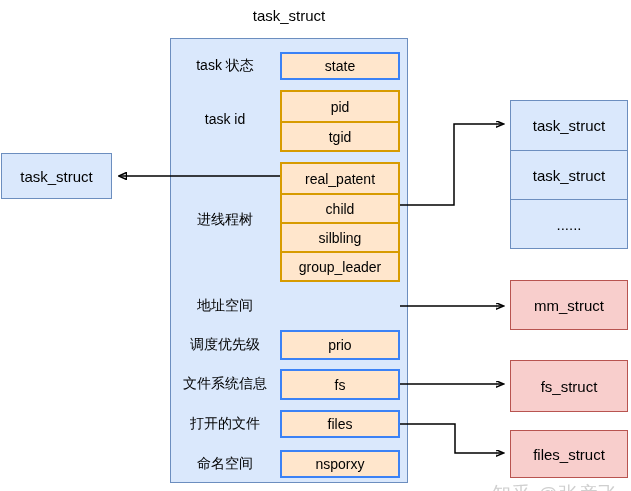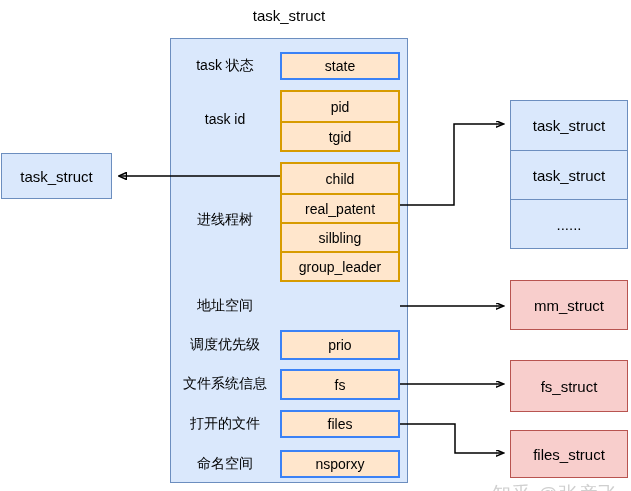--- a/index.html
+++ b/index.html
@@ -137,22 +137,22 @@
   <div class="row-label" style="top:450px">命名空间</div>
 
   <div class="field" style="top:52px;height:28px">state</div>
 
   <div class="stack" style="top:90px">
     <div class="cell">pid</div>
     <div class="cell">tgid</div>
   </div>
 
   <div class="stack" style="top:162px">
+    <div class="cell">real_patent</div>
     <div class="cell">child</div>
-    <div class="cell">real_patent</div>
     <div class="cell">silbling</div>
     <div class="cell">group_leader</div>
   </div>
 
   <div class="field" style="top:330px;height:30px">prio</div>
   <div class="field" style="top:369px;height:31px">fs</div>
   <div class="field" style="top:410px;height:28px">files</div>
   <div class="field" style="top:450px;height:28px">nsporxy</div>
 
   <div class="blue-node" style="left:1px;top:153px;width:111px;height:46px">task_struct</div>

